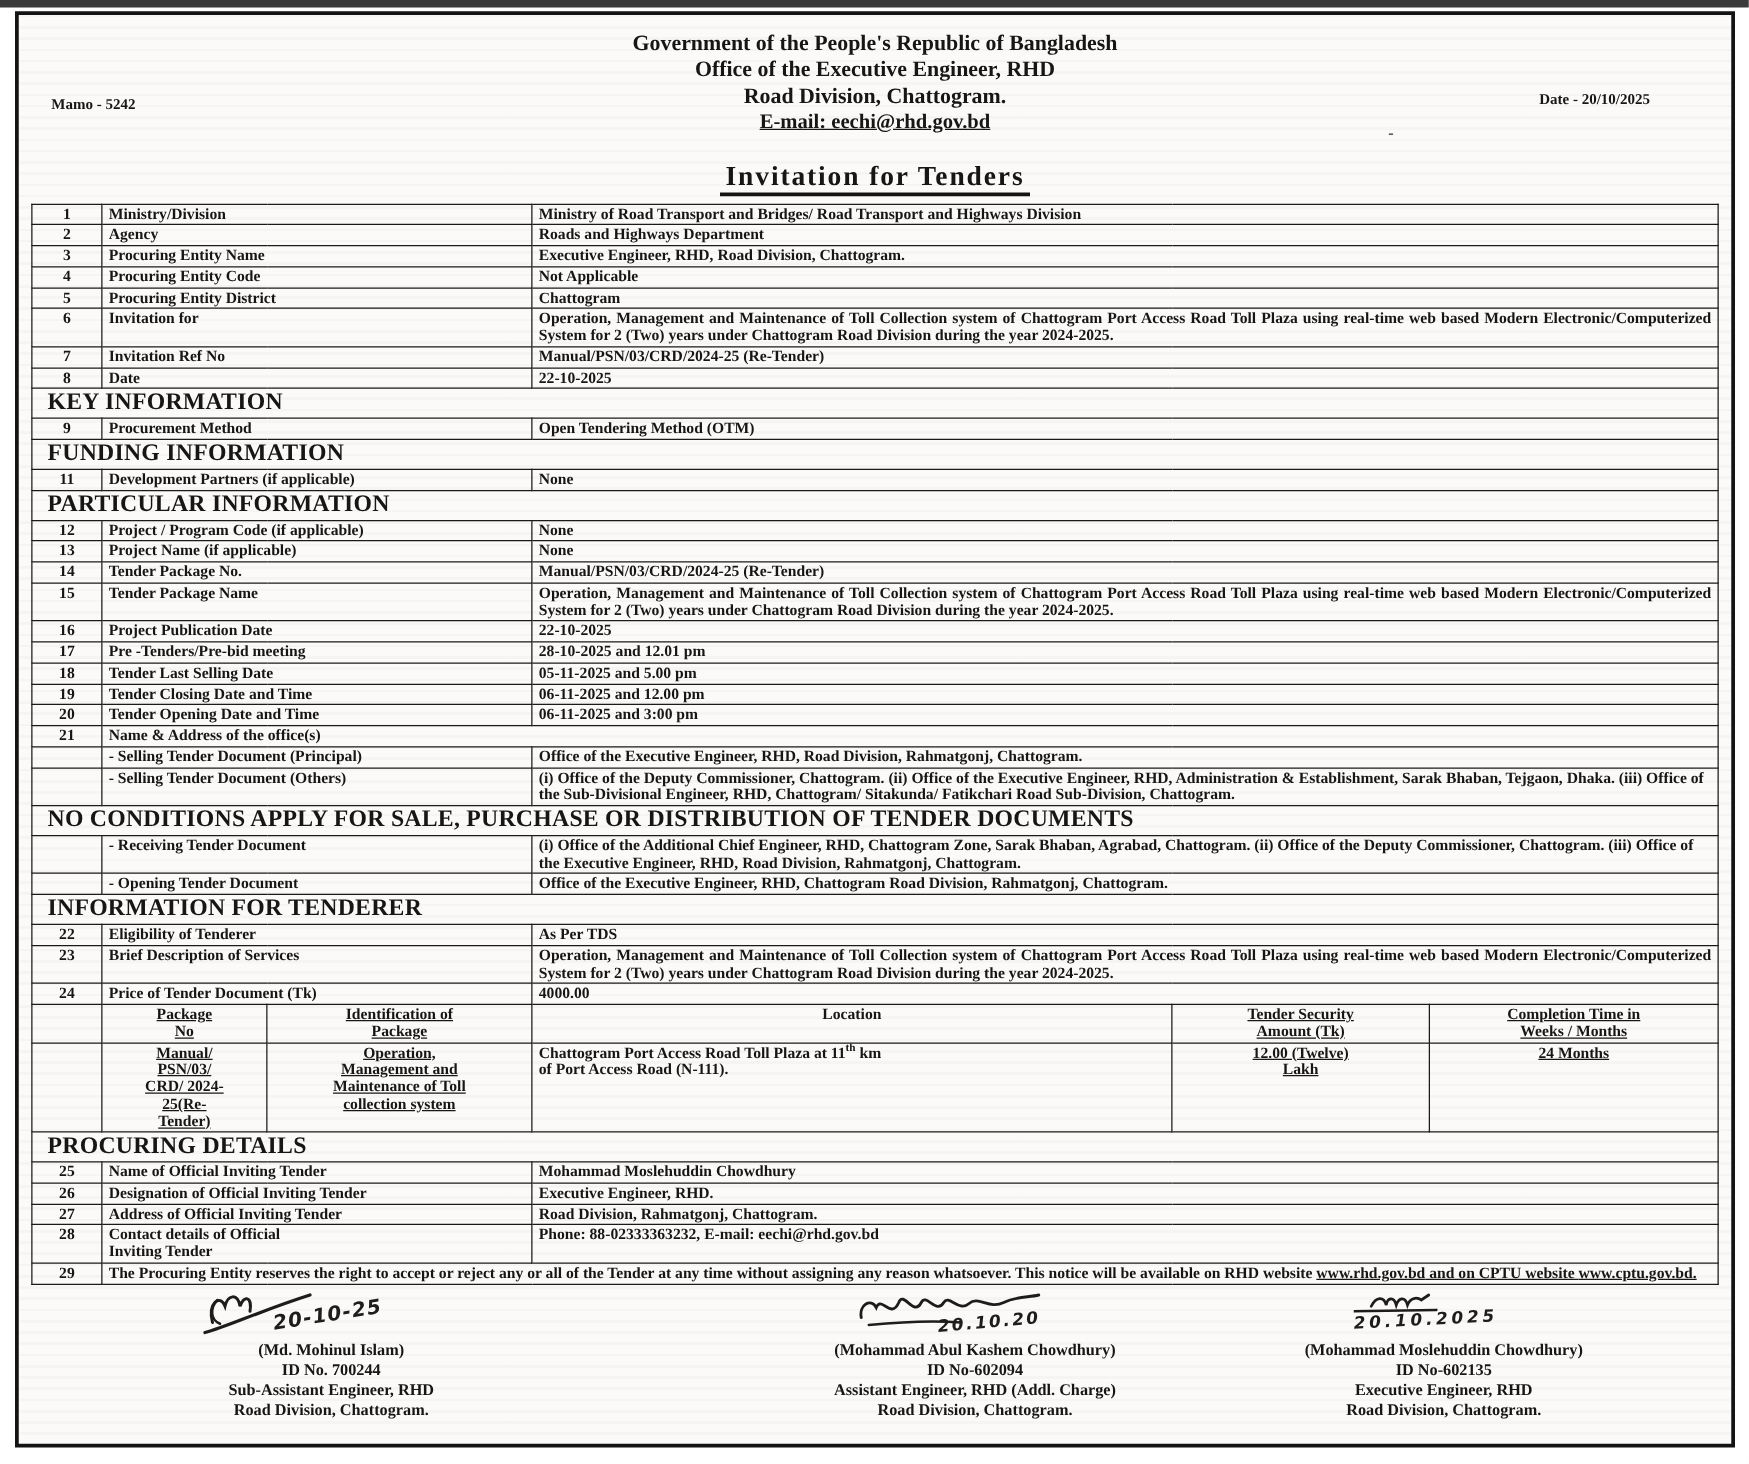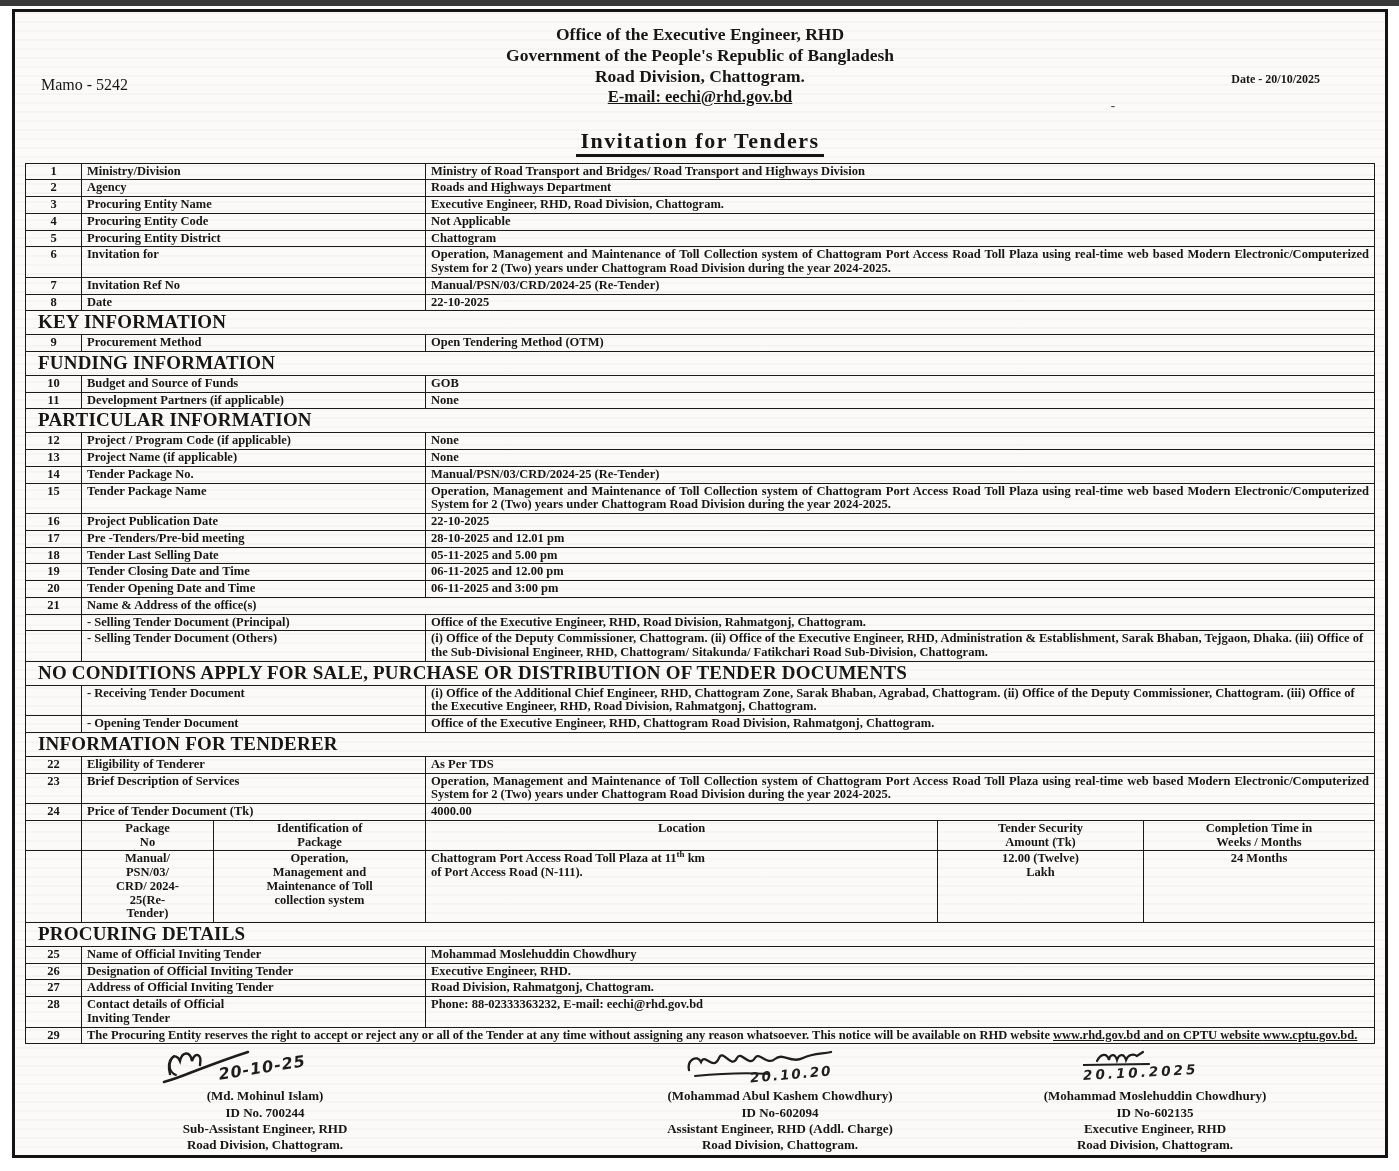--- a/index.html
+++ b/index.html
@@ -23,21 +23,21 @@
   
   .doc-header{position:relative;text-align:center;padding-top:12px;}
   .org-line{font-weight:700;font-size:17.5px;line-height:1.2;}
   .phone-line,.email-line{font-weight:700;font-size:16.5px;line-height:1.25;}
   .email-line{text-decoration:underline;}
   .doc-title{
     display:inline-block;margin-top:20px;
     font-weight:700;font-size:22px;letter-spacing:1.5px;
     border-bottom:3px solid #141414;padding:0 4px 0;
   }
-  .memo-note{position:absolute;left:16px;top:64px;font-weight:400;font-size:16px;}
+  .memo-note{position:absolute;left:16px;top:64px;font-weight:700;font-size:12px;}
   .date-note{position:absolute;right:55px;top:60px;font-weight:700;font-size:12px;}
   .stray-mark{position:absolute;right:260px;top:86px;font-weight:700;color:#444;font-size:13px;}
   
   table.tender{
     width:100%;border-collapse:collapse;table-layout:fixed;
     margin-top:6px;
   }
   table.tender td{
     border:1.6px solid #1a1a1a;
     font-weight:700;font-size:12.5px;line-height:1.1;
@@ -47,21 +47,21 @@
   td.c-no{text-align:center;padding-left:2px;padding-right:2px;}
   td.c-label{white-space:pre-line;}
   td.c-value{}
   tr.section td{font-size:19px;letter-spacing:.2px;padding-left:12px;}
   td.para{line-height:1.5;font-size:13px;text-align:justify;padding-bottom:12px;}
   td.padded{padding-bottom:11px;}
   td.sub-label{font-size:11.8px;padding-left:14px;margin-top:19px;}
   td.note-text{line-height:1.45;font-size:12.8px;padding-bottom:4px;}
   .u{text-decoration:underline;}
   
-  td.pkg{white-space:pre-line;text-align:center;line-height:1.25;}
+  td.pkg{white-space:pre-line;text-align:center;line-height:1.25;text-decoration:underline;}
   td.pkg-loc{text-align:left;line-height:1.25;}
   td.pkg-loc span{white-space:pre-line;}
   td.pkg-head{text-align:center;line-height:1.2;font-size:12.8px;vertical-align:top;}
   sup.th-sup{font-size:9px;vertical-align:super;line-height:0;}
   
   .sig-area{position:relative;height:118px;margin-top:4px;}
   .sig-block{position:absolute;text-align:center;}
   .sig-left{left:75px;width:330px;}
   .sig-mid{left:520px;width:470px;}
   .sig-right{left:930px;width:400px;}
@@ -80,22 +80,22 @@
 <body>
 
 <div class="scan-top-strip"></div>
 
 <div class="page-frame">
 
   <div class="doc-header">
     <div class="memo-note">Mamo - 5242</div>
     <div class="date-note">Date - 20/10/2025</div>
     <div class="stray-mark">-</div>
+    <div class="org-line">Government of the People's Republic of Bangladesh</div>
     <div class="org-line">Office of the Executive Engineer, RHD</div>
-    <div class="org-line">Government of the People's Republic of Bangladesh</div>
     <div class="org-line">Road Division, Chattogram.</div>
     <div class="email-line">E-mail: eechi@rhd.gov.bd</div>
     <div><span class="doc-title">Invitation for Tenders</span></div>
   </div>
 
   <table class="tender">
     <colgroup>
       <col style="width:56px">
         <col style="width:132px">
         <col style="width:212px">
@@ -147,25 +147,20 @@
         <tr class="section">
           <td colspan="6">KEY INFORMATION</td>
         </tr>
         <tr>
           <td class="c-no">9</td>
           <td class="c-label" colspan="2">Procurement Method</td>
           <td class="c-value padded" colspan="3">Open Tendering Method (OTM)</td>
         </tr>
         <tr class="section">
           <td colspan="6">FUNDING INFORMATION</td>
-        </tr>
-        <tr>
-          <td class="c-no">10</td>
-          <td class="c-label" colspan="2">Budget and Source of Funds</td>
-          <td class="c-value" colspan="3">GOB</td>
         </tr>
         <tr>
           <td class="c-no">11</td>
           <td class="c-label" colspan="2">Development Partners (if applicable)</td>
           <td class="c-value" colspan="3">None</td>
         </tr>
         <tr class="section">
           <td colspan="6">PARTICULAR INFORMATION</td>
         </tr>
         <tr>

